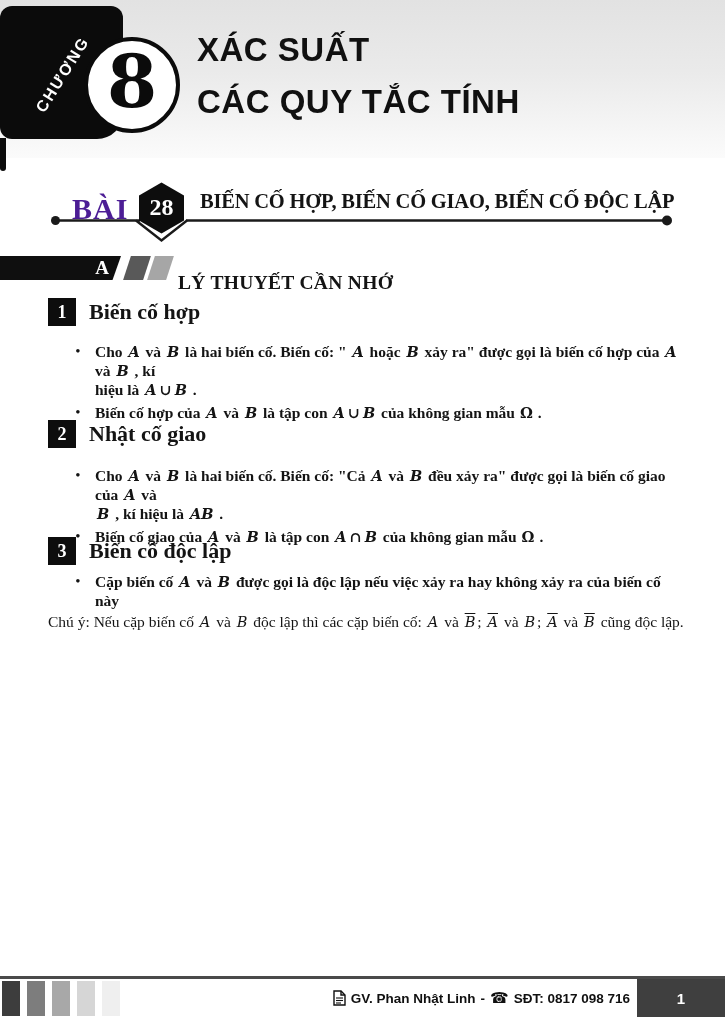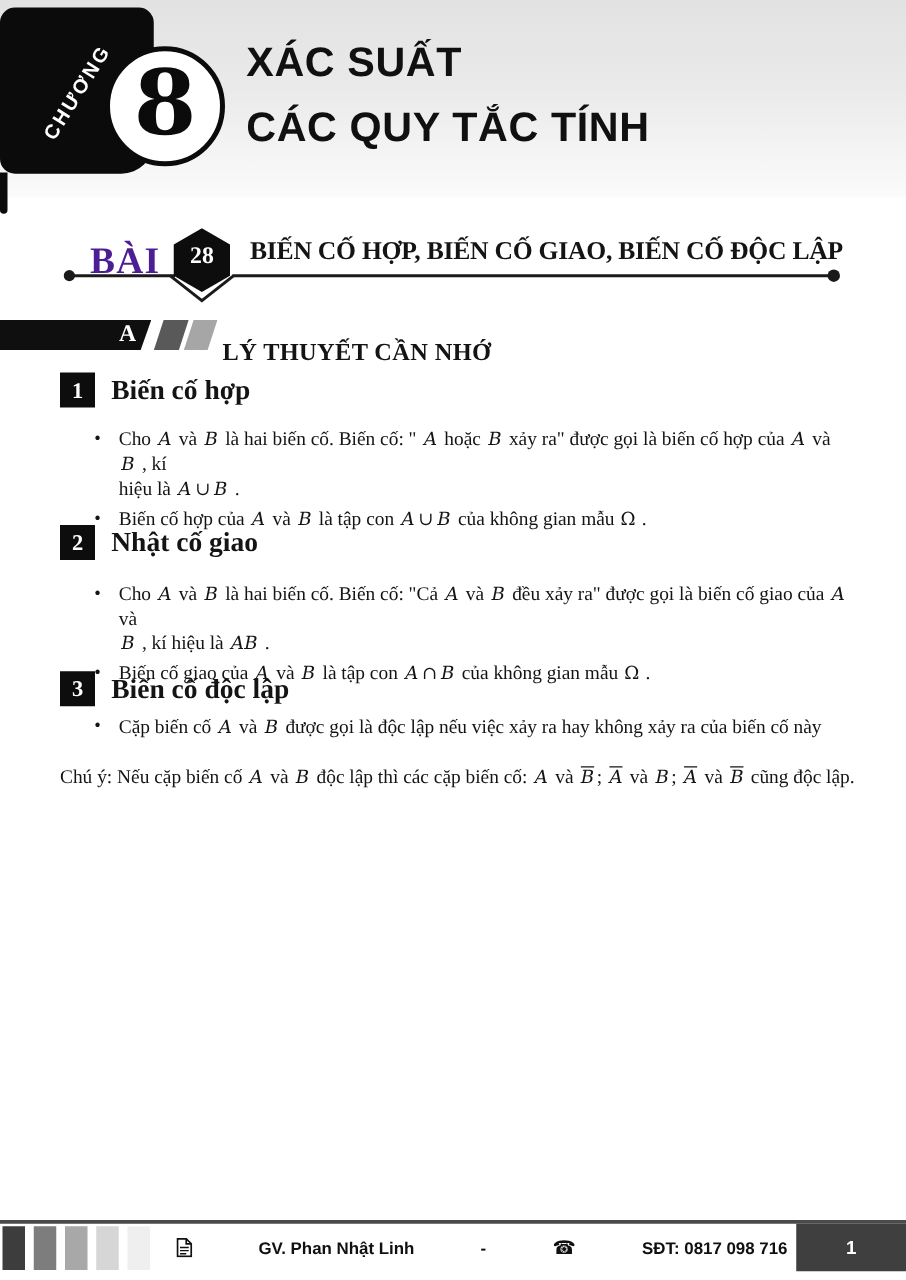--- a/index.html
+++ b/index.html
@@ -46,21 +46,21 @@
   }
 
   
   .lesson-svg { position:absolute; left:0; top:180px; }
   .lesson-label {
     position:absolute; left:72px; top:192px;
     font-weight:bold; font-size:30px; color:#4c1d95; letter-spacing:1px;
   }
   .lesson-number {
     position:absolute; left:139px; top:194px; width:45px; height:28px;
-    text-align:center; font-weight:bold; font-size:19px; color:#ffffff; z-index:2;
+    text-align:center; font-weight:bold; font-size:24px; color:#ffffff; z-index:2;
   }
   .lesson-title {
     position:absolute; left:200px; top:190px;
     font-weight:bold; font-size:20.5px; letter-spacing:-0.2px; color:#141414;
   }
 
   
   .part-bar { position:absolute; left:0; top:256px; width:725px; height:24px; }
   .part-black {
     position:absolute; left:0; top:0; width:121px; height:24px; background:#0f0f0f;
@@ -90,40 +90,40 @@
   .num-box {
     width:28px; height:28px; background:#0d0d0d; color:#ffffff;
     font-weight:bold; font-size:18px; display:flex;
     align-items:center; justify-content:center; flex:none;
   }
   .section-title { margin-left:13px; font-weight:bold; font-size:22px; color:#141414; }
   .bullets { margin-left:22px; }
   .s1 .bullets { margin-top:16px; } .s2 .bullets { margin-top:18px; } .s3 .bullets { margin-top:7px; }
   .bullet { display:flex; margin-bottom:4px; }
   .bullet-dot { width:16px; flex:none; text-align:center; font-size:15px; line-height:19px; }
-  .bullet-text { margin-left:9px; font-size:15.5px; line-height:19px; width:585px; }
+  .bullet-text { margin-left:9px; font-size:15.5px; line-height:19px; width:585px;font-weight:bold; }
 
   .seg-m, .seg-mo { font-family:"DejaVu Serif",serif; font-style:italic; font-size:14.5px; padding:0 2px; }
   .seg-mo { text-decoration:overline; text-decoration-thickness:1.3px; }
   .seg-s { font-family:"DejaVu Serif",serif; font-size:14.5px; padding:0 1px; }
   .seg-b { font-weight:normal;margin-top:28px; }
 
   .note { position:absolute; left:48px; top:612px; width:645px; font-size:15.5px; line-height:19px; }
 
   
   .footer-line { position:absolute; left:0; top:976px; width:725px; height:3px; background:#4a4a4a; }
   .footer-bars { position:absolute; left:2px; top:981px; display:flex; }
   .fbar { width:18px; height:35px; margin-right:7px; }
   .fbar1{background:#3d3d3d;} .fbar2{background:#7d7d7d;} .fbar3{background:#a8a8a8;}
   .fbar4{background:#d6d6d6;} .fbar5{background:#efefef;}
   .footer-info {
     position:absolute; right:95px; top:981px; height:34px;
     display:flex; align-items:center;
     font-family:"Liberation Sans",sans-serif; font-weight:bold;
-    font-size:13.5px; color:#101010;gap:48px;
+    font-size:13.5px; color:#101010;
   }
   .footer-info > * { margin-left:5px; }
   .doc-icon { width:13px; height:16px; display:block; }
   .phone-icon { font-family:"DejaVu Sans",sans-serif; font-size:15px; }
   .page-badge {
     position:absolute; left:637px; top:979px; width:88px; height:38px;
     background:#3f3f3f; color:#ffffff; display:flex; align-items:center; justify-content:center;
     font-family:"Liberation Sans",sans-serif; font-weight:bold; font-size:15px;
   }
 </style>

